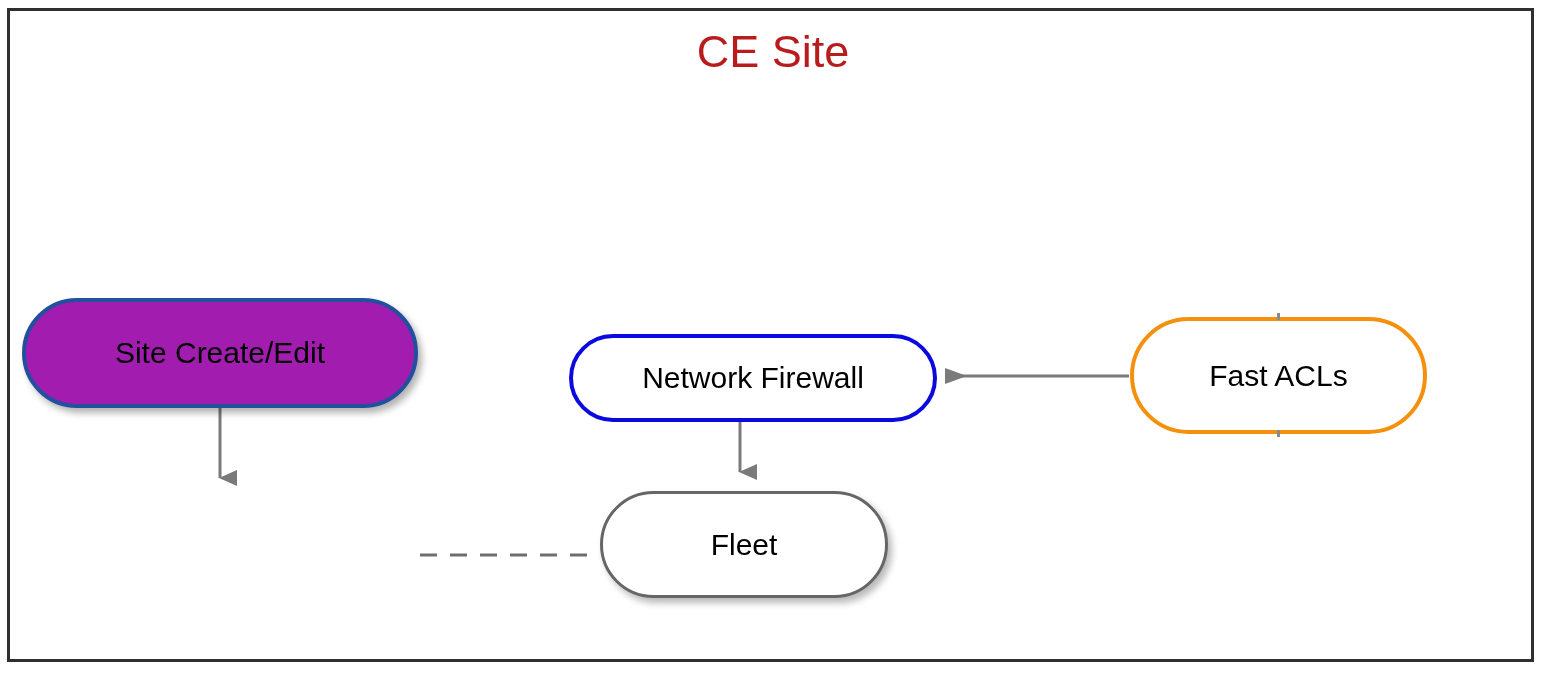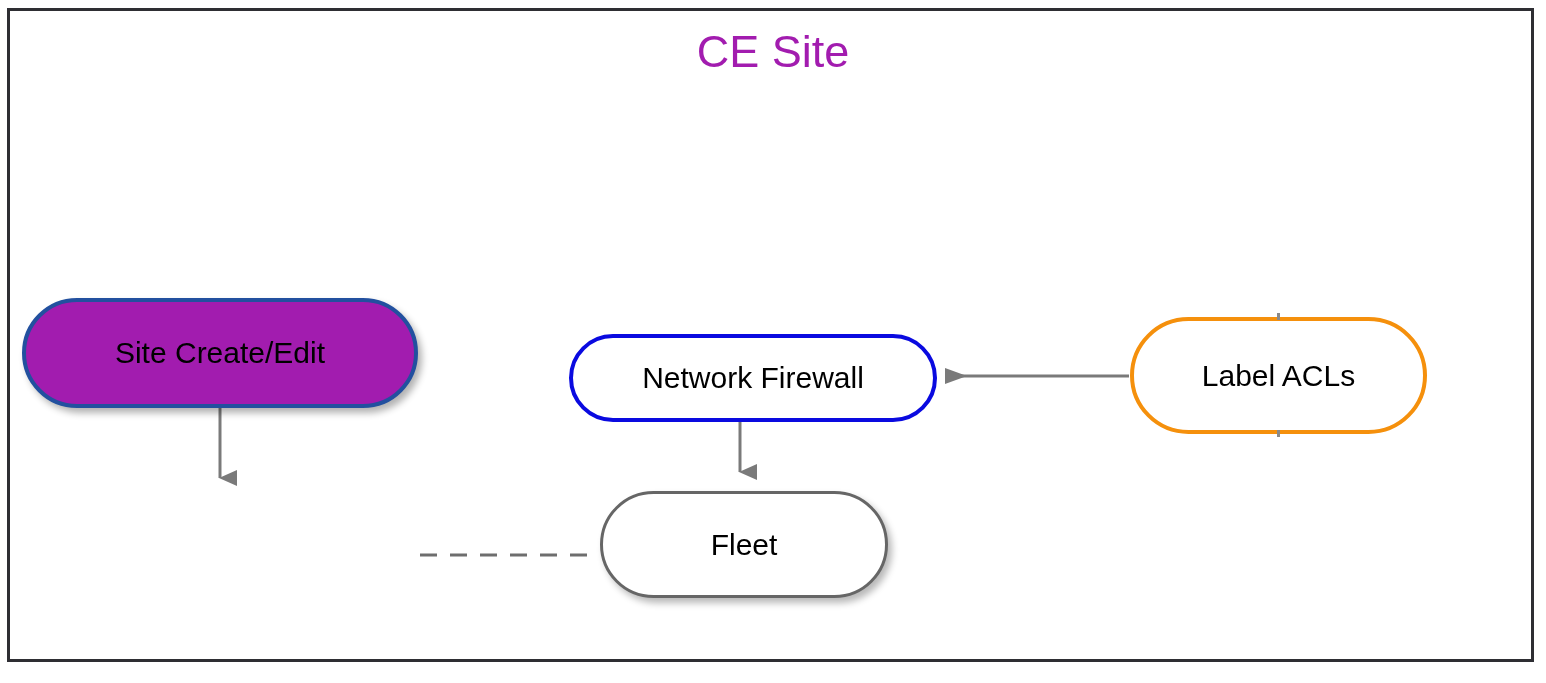--- a/index.html
+++ b/index.html
@@ -33,21 +33,21 @@
   }
   
   #diagram-title {
     position: absolute;
     left: 0;
     top: 26px;
     width: 1546px;
     text-align: center;
     font-size: 45px;
     line-height: 52px;
-    color: #a21caf;
+    color: #b91c1c;
     letter-spacing: 0px;
     white-space: nowrap;
   }
   
   #edges {
     position: absolute;
     left: 0;
     top: 0;
     width: 1546px;
     height: 683px;
@@ -191,19 +191,19 @@
 
   <div class="node" id="node-network-firewall">
     <span class="node-label">Network Firewall</span>
   </div>
 
   <div class="node" id="node-fleet">
     <span class="node-label">Fleet</span>
   </div>
 
   <div class="node" id="node-fast-acls">
-    <span class="node-label">Label ACLs</span>
+    <span class="node-label">Fast ACLs</span>
   </div>
 
   <div class="anchor-tick" id="anchor-tick-top"></div>
   <div class="anchor-tick" id="anchor-tick-bottom"></div>
 
 </div>
 
 </body></html>

